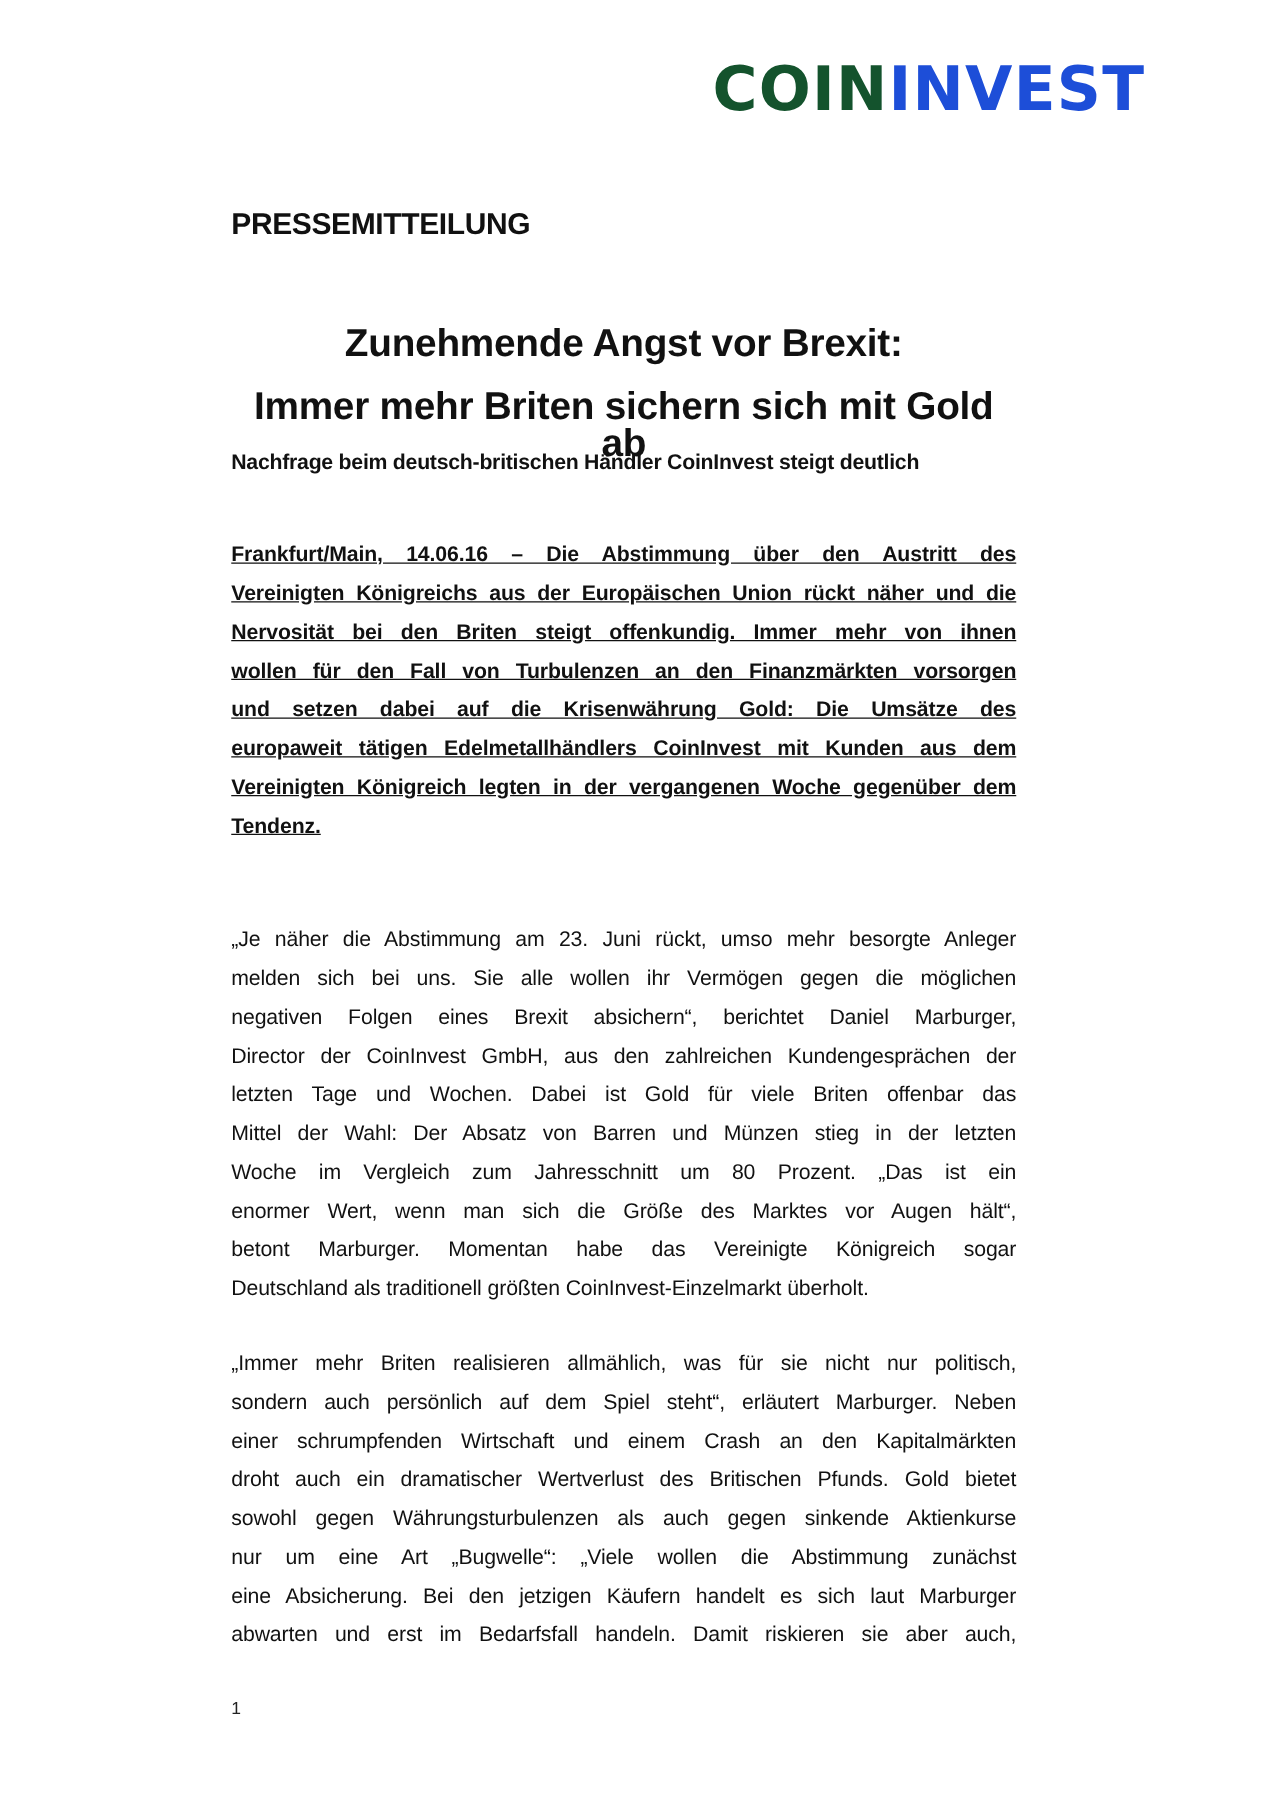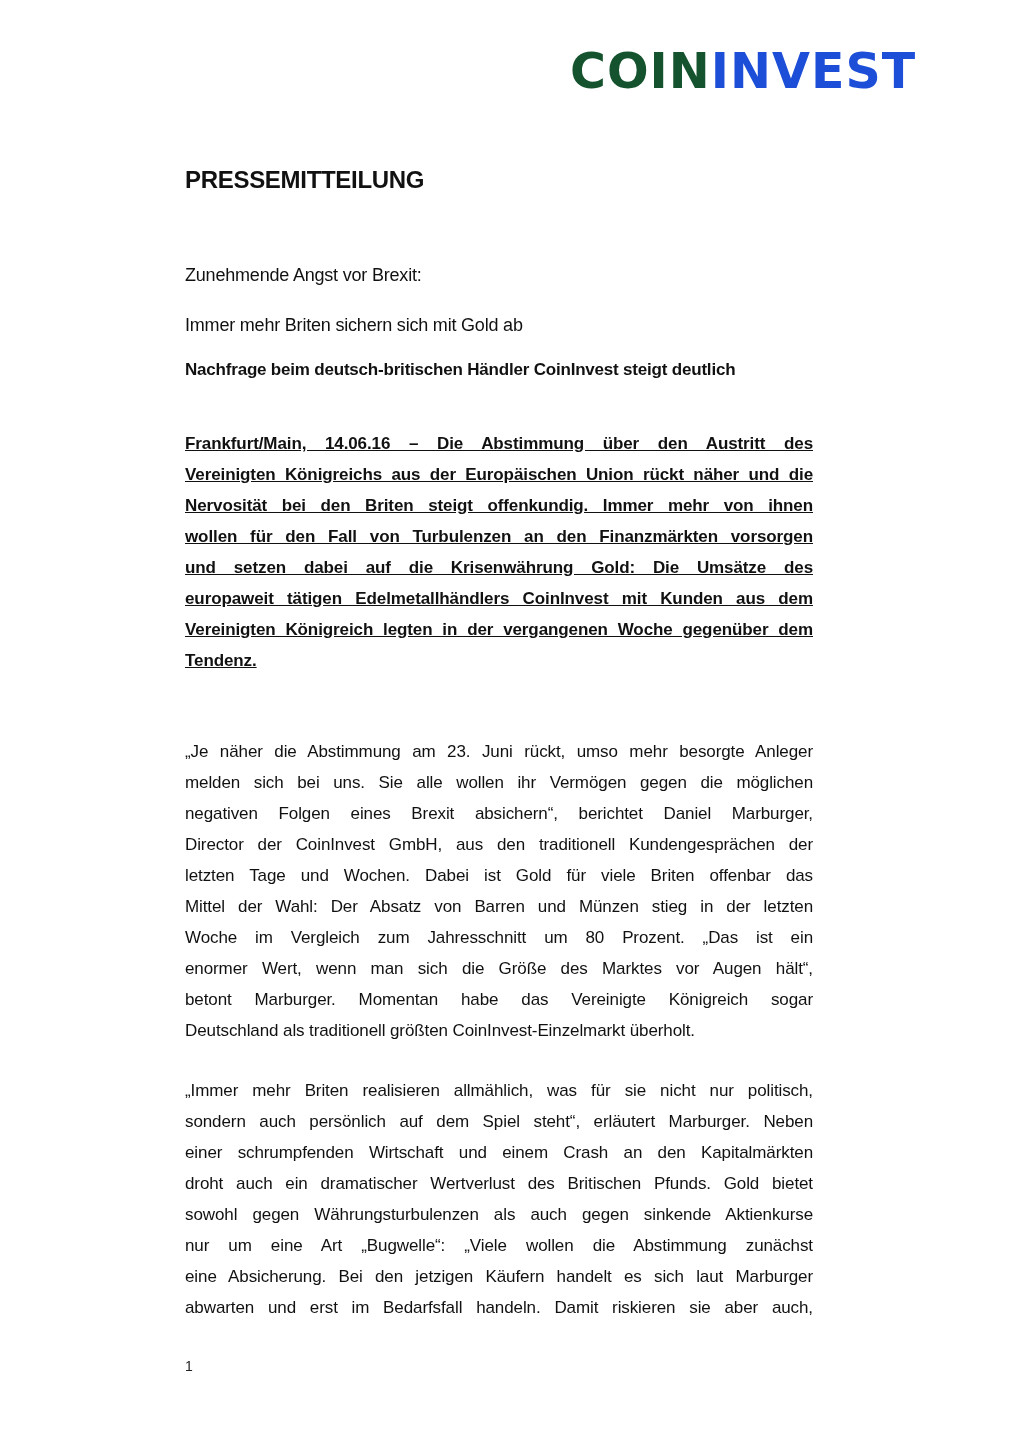--- a/index.html
+++ b/index.html
@@ -4,21 +4,21 @@
 <style>
   html, body { margin: 0; padding: 0; background: #ffffff; }
   body { width: 1019px; height: 1440px; position: relative; overflow: hidden;
          font-family: "Liberation Sans", sans-serif; color: #111; }
   .logo { position: absolute; left: 570px; top: 44px; font-family: "DejaVu Sans", sans-serif;
           font-weight: bold; font-size: 49px; letter-spacing: 1px; line-height: 56px; white-space: nowrap; }
   .logo .coin { color: #14532d; margin-top: 17px; }
   .logo .invest { color: #1d4ed8; }
   .content { position: absolute; left: 185px; width: 628px; }
   .label { top: 168px; font-weight: bold; font-size: 24px; line-height: 24px; letter-spacing: -0.3px; }
-  .h1 { font-weight: normal; font-size: 18px; line-height: 30px; letter-spacing: -0.2px; }
+  .h1 { font-weight: bold; font-size: 31px; line-height: 30px; letter-spacing: -0.2px; text-align: center; }
   .h1a { top: 260px; }
   .h1b { top: 310px; }
   .sub { top: 358px; font-weight: bold; font-size: 17px; line-height: 24px; letter-spacing: -0.2px; }
   .para { font-size: 17px; }
   .para .ln { height: 31px; line-height: 31px; text-align: justify; text-align-last: justify;
               white-space: nowrap; overflow: visible; display: block; }
   .para .ln.last { text-align-last: left; }
   .lead { top: 428px; font-weight: bold; letter-spacing: -0.1px; text-decoration: underline; }
   .p2 { top: 736px; letter-spacing: -0.1px; }
   .p3 { top: 1075px; letter-spacing: -0.1px; }
@@ -46,21 +46,21 @@
   <span class="ln">und setzen dabei auf die Krisenwährung Gold: Die Umsätze des</span>
   <span class="ln">europaweit tätigen Edelmetallhändlers CoinInvest mit Kunden aus dem</span>
   <span class="ln">Vereinigten Königreich legten in der vergangenen Woche gegenüber dem</span>
   <span class="ln last">Tendenz.</span>
 </div>
 
 <div class="content para p2">
   <span class="ln">„Je näher die Abstimmung am 23. Juni rückt, umso mehr besorgte Anleger</span>
   <span class="ln">melden sich bei uns. Sie alle wollen ihr Vermögen gegen die möglichen</span>
   <span class="ln">negativen Folgen eines Brexit absichern“, berichtet Daniel Marburger,</span>
-  <span class="ln">Director der CoinInvest GmbH, aus den traditionell Kundengesprächen der</span>
+  <span class="ln">Director der CoinInvest GmbH, aus den zahlreichen Kundengesprächen der</span>
   <span class="ln">letzten Tage und Wochen. Dabei ist Gold für viele Briten offenbar das</span>
   <span class="ln">Mittel der Wahl: Der Absatz von Barren und Münzen stieg in der letzten</span>
   <span class="ln">Woche im Vergleich zum Jahresschnitt um 80 Prozent. „Das ist ein</span>
   <span class="ln">enormer Wert, wenn man sich die Größe des Marktes vor Augen hält“,</span>
   <span class="ln">betont Marburger. Momentan habe das Vereinigte Königreich sogar</span>
   <span class="ln last">Deutschland als traditionell größten CoinInvest-Einzelmarkt überholt.</span>
 </div>
 
 <div class="content para p3">
   <span class="ln">„Immer mehr Briten realisieren allmählich, was für sie nicht nur politisch,</span>

